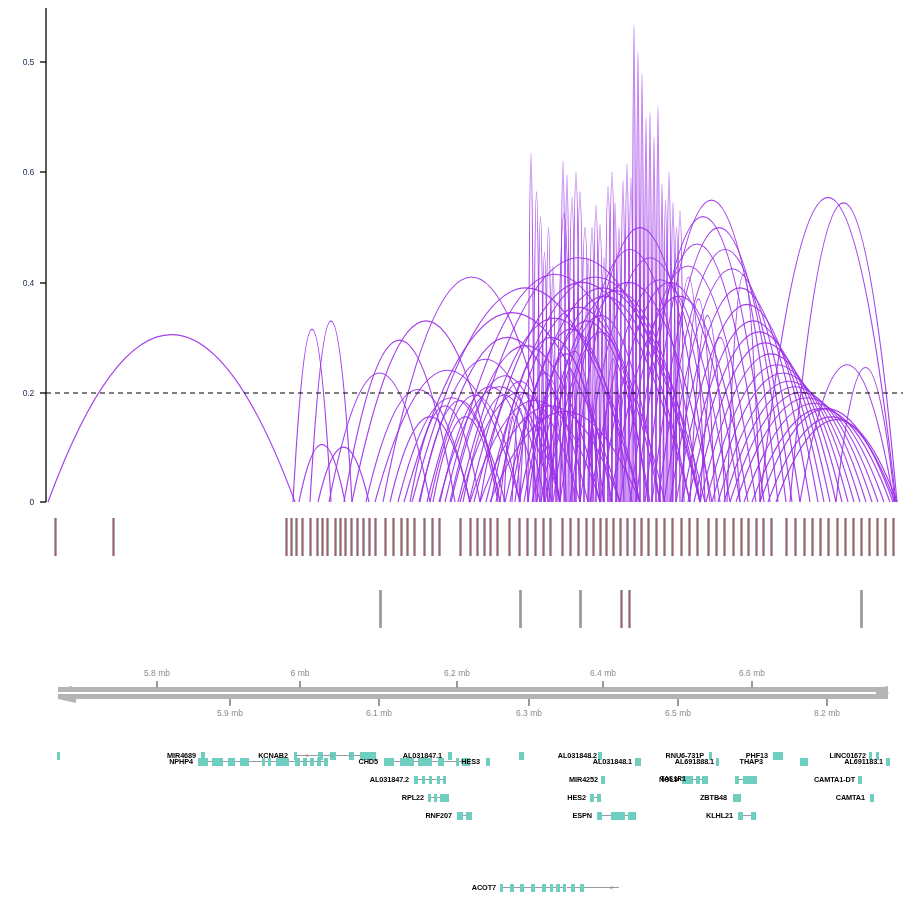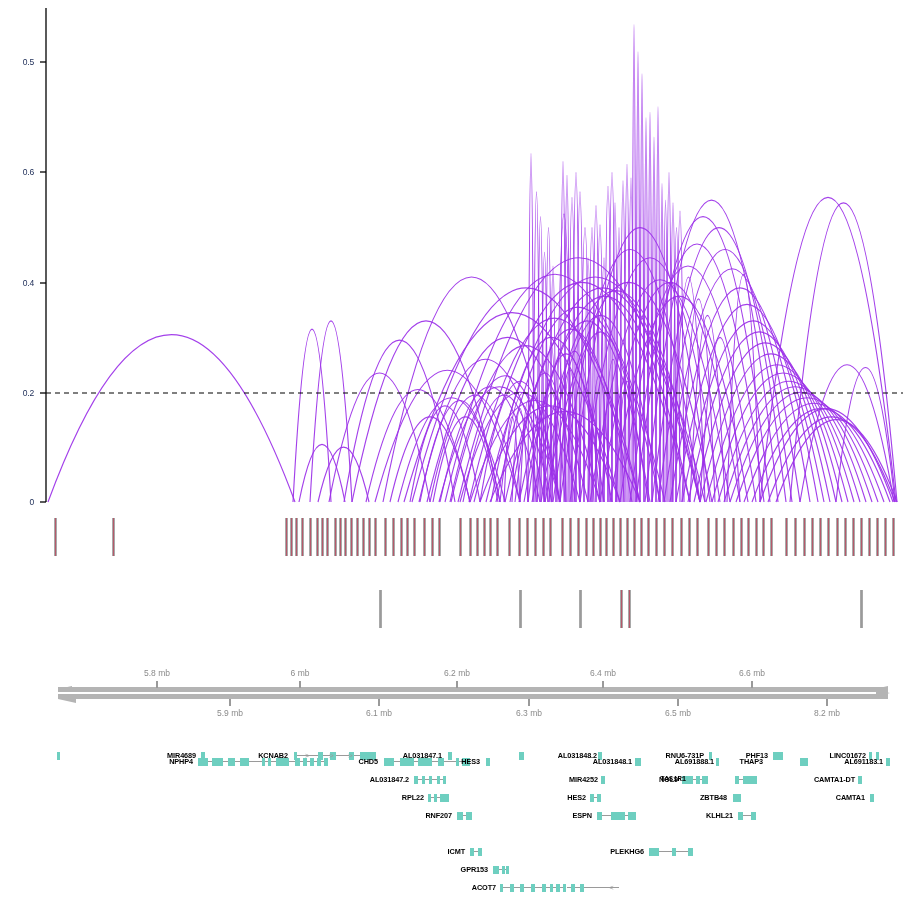--- a/index.html
+++ b/index.html
@@ -630,40 +630,20 @@
         <div class="intron" style="left: 602px; width: 9px;"></div>
         <div class="intron" style="left: 625px; width: 3px;"></div>
         <div class="exon" style="left: 597px; width: 5px;"></div>
         <div class="exon" style="left: 611px; width: 14px;"></div>
         <div class="exon" style="left: 628px; width: 8px;"></div>
         <div class="genelabel" style="left: 733px;">KLHL21</div>
         <div class="intron" style="left: 743px; width: 8px;"></div>
         <div class="exon" style="left: 738px; width: 5px;"></div>
         <div class="exon" style="left: 751px; width: 5px;"></div>
       </div>
-      <div class="generow" style="top: 108px;">
-        <div class="genelabel" style="left: 465px;">ICMT</div>
-        <div class="intron" style="left: 474px; width: 4px;"></div>
-        <div class="exon" style="left: 470px; width: 4px;"></div>
-        <div class="exon" style="left: 478px; width: 4px;"></div>
-        <div class="genelabel" style="left: 644px;">PLEKHG6</div>
-        <div class="intron" style="left: 659px; width: 13px;"></div>
-        <div class="intron" style="left: 676px; width: 12px;"></div>
-        <div class="exon" style="left: 649px; width: 10px;"></div>
-        <div class="exon" style="left: 672px; width: 4px;"></div>
-        <div class="exon" style="left: 688px; width: 5px;"></div>
-      </div>
-      <div class="generow" style="top: 126px;">
-        <div class="genelabel" style="left: 488px;">GPR153</div>
-        <div class="intron" style="left: 499px; width: 3px;"></div>
-        <div class="intron" style="left: 505px; width: 1px;"></div>
-        <div class="exon" style="left: 493px; width: 6px;"></div>
-        <div class="exon" style="left: 502px; width: 3px;"></div>
-        <div class="exon" style="left: 506px; width: 3px;"></div>
-      </div>
       <div class="generow" style="top: 144px;">
         <div class="genelabel" style="left: 496px;">ACOT7</div>
         <div class="intron" style="left: 503px; width: 7px;"></div>
         <div class="intron" style="left: 514px; width: 6px;"></div>
         <div class="intron" style="left: 524px; width: 7px;"></div>
         <div class="intron" style="left: 535px; width: 7px;"></div>
         <div class="intron" style="left: 546px; width: 4px;"></div>
         <div class="intron" style="left: 553px; width: 3px;"></div>
         <div class="intron" style="left: 560px; width: 3px;"></div>
         <div class="intron" style="left: 567px; width: 4px;"></div>

